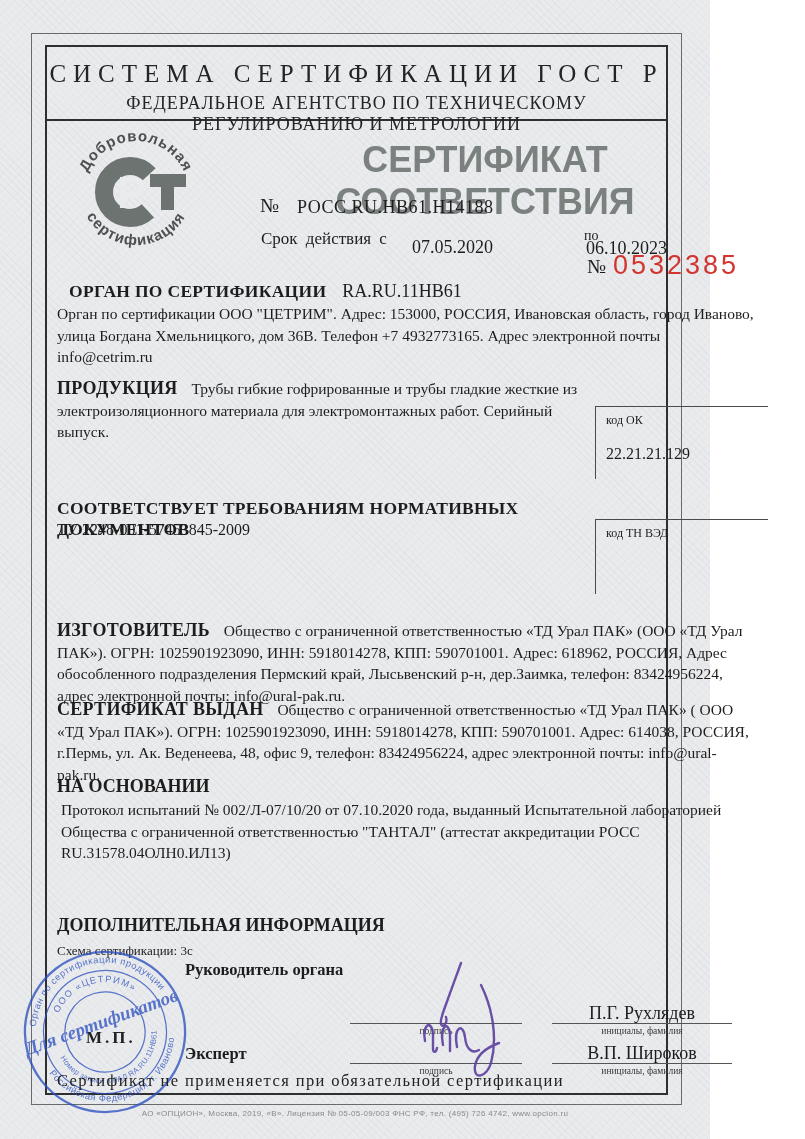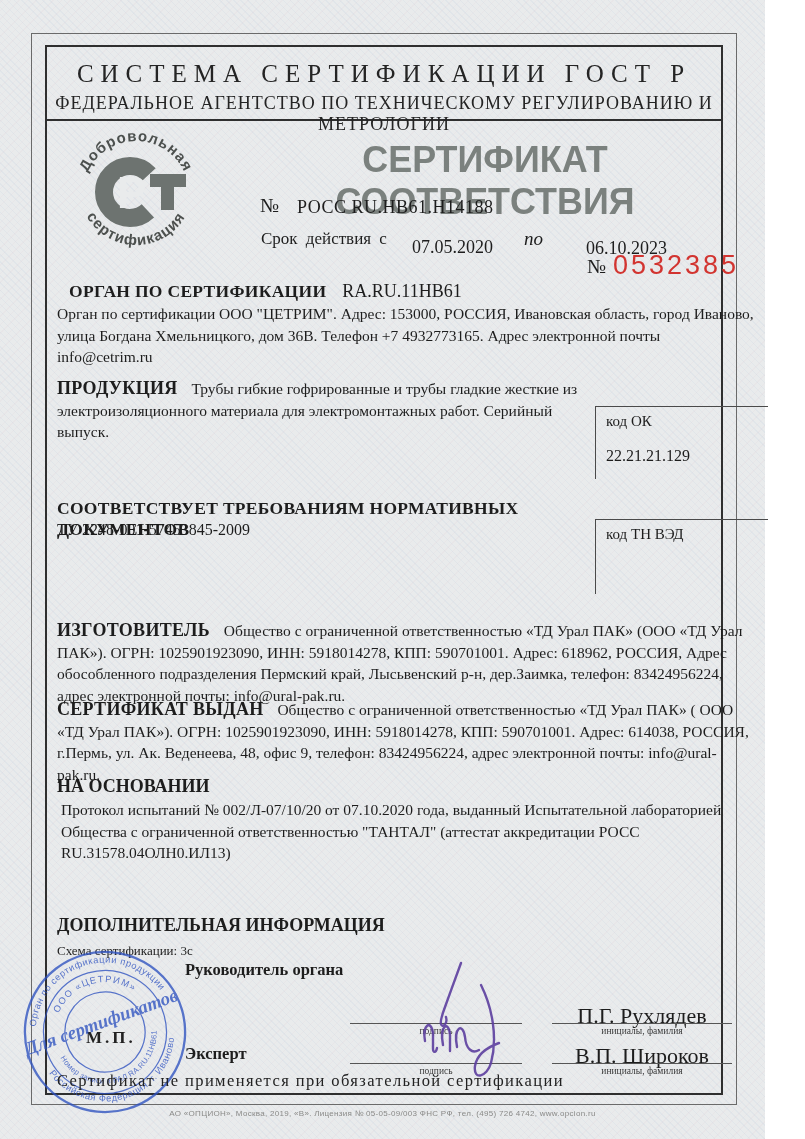--- a/index.html
+++ b/index.html
@@ -1,50 +1,50 @@
 <!DOCTYPE html>
 <html><head>
 <meta charset="utf-8">
 <style>
   html,body{margin:0;padding:0;}
   body{width:805px;height:1139px;overflow:hidden;font-family:"Liberation Serif",serif;}
-  .page{position:relative;width:765px;height:1139px;
+  .page{position:relative;width:710px;height:1139px;
     background-color:#e9ebec;
     background-image:
       repeating-linear-gradient(45deg, rgba(130,165,205,.08) 0 1px, transparent 1px 5px),
       repeating-linear-gradient(-45deg, rgba(205,140,160,.05) 0 1px, transparent 1px 6px);
     color:#1d1d1d;}
   .abs{position:absolute;}
   .frame-outer{position:absolute;left:31px;top:33px;right:28px;bottom:34px;border:1.5px solid #6a6a6a;}
   .frame-inner{position:absolute;left:45px;top:45px;right:42px;bottom:44px;border:2.5px solid #2f2f2f;}
   .header-sep{position:absolute;left:47px;right:44px;top:119px;border-bottom:2px solid #2f2f2f;}
   .h-line1{left:48px;right:45px;top:60px;text-align:center;font-size:25px;letter-spacing:7px;color:#242424;}
   .h-line2{left:48px;right:45px;top:93px;text-align:center;font-size:18px;letter-spacing:1px;color:#242424;}
   .doc-title{left:205px;width:560px;top:139px;text-align:center;
     font-family:"Liberation Sans",sans-serif;font-weight:bold;font-size:37px;color:#7b817e;
     transform:scaleX(.97);transform-origin:center;}
   .num-label{left:260px;top:194px;font-size:20px;}
   .num-value{left:297px;top:197px;font-size:18px;letter-spacing:.5px;}
   .validity-label{left:261px;top:229px;font-size:17px;word-spacing:4px;}
   .valid-from{left:412px;top:237px;font-size:18px;}
-  .to-label{left:524px;top:228px;font-size:19px;font-style:italic;}
+  .to-label{left:584px;top:228px;font-size:14px;}
   .valid-to{left:586px;top:238px;font-size:18px;}
   .blank-num-label{left:587px;top:255px;font-size:20px;}
   .blank-num{left:613px;top:250px;font-size:27px;letter-spacing:3px;color:#d23430;
     font-family:"Liberation Sans",sans-serif;}
   .sec-label{font-weight:bold;font-size:17.5px;letter-spacing:.3px;}
   .body-text{font-size:15.5px;line-height:21.5px;}
   .inline-label{font-weight:bold;font-size:18px;letter-spacing:.3px;margin-right:10px;}
   .code-box{border-top:1.5px solid #4a4a4a;border-left:1.5px solid #4a4a4a;padding:6px 10px;}
-  .code-box .cb-label{font-size:15px;}
+  .code-box .cb-label{font-size:12px;}
   .code-box .cb-value{font-size:16px;margin-top:17px;}
   .sig-label{font-weight:bold;font-size:16.5px;}
   .sig-line{border-bottom:1.2px solid #555;height:0;}
   .sig-caption{font-size:9.5px;color:#3a3a3a;text-align:center;}
-  .sig-name{font-size:22px;text-align:center;}
+  .sig-name{font-size:18px;text-align:center;}
   .mp-mark{left:86px;top:1028px;font-size:17px;letter-spacing:3px;font-weight:bold;color:#222;}
   .disclaimer{left:57px;top:1071px;font-size:16.5px;letter-spacing:1.4px;color:#222;}
   .print-info{left:0;right:0;top:1109px;text-align:center;font-size:8px;color:#8a8a88;letter-spacing:.3px;
     font-family:"Liberation Sans",sans-serif;}
 </style>
 </head>
 <body>
 
 <div class="page">
   <div class="frame-outer"></div>

